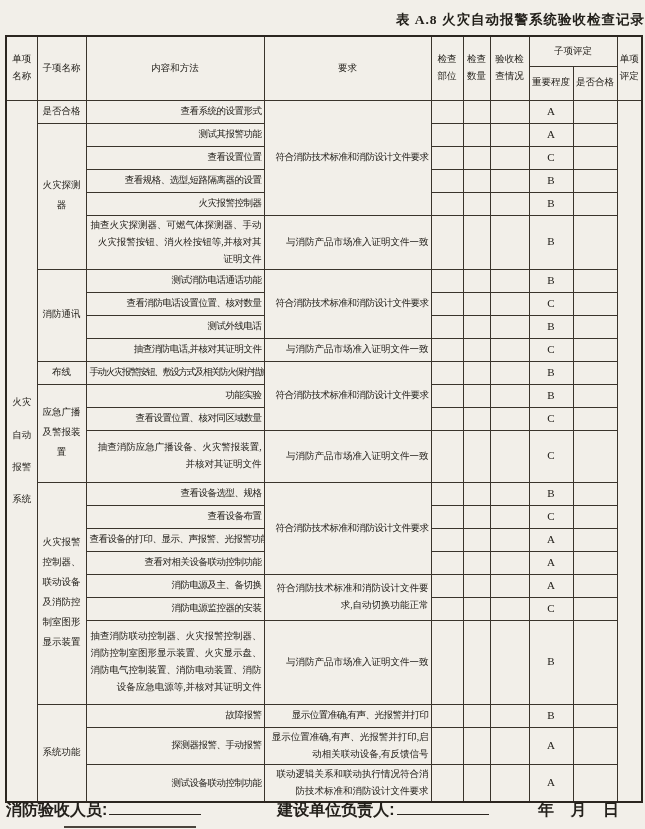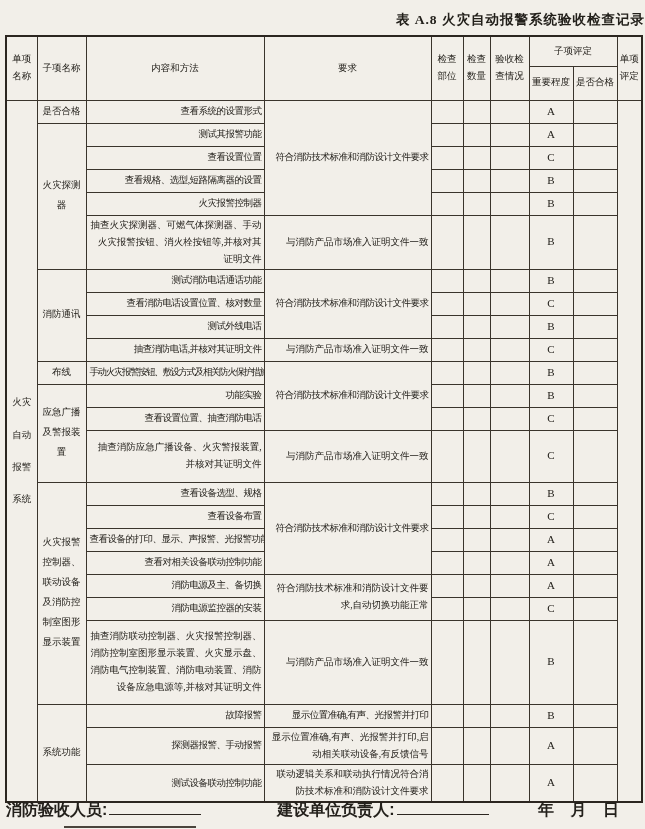--- a/index.html
+++ b/index.html
@@ -212,21 +212,21 @@
   <tr class="h23">
     <td rowspan="3" class="sub">应急广播及警报装置</td>
     <td class="l nw">功能实验</td>
     <td></td>
     <td></td>
     <td></td>
     <td class="imp">B</td>
     <td></td>
   </tr>
   <tr class="h23">
-    <td class="l nw">查看设置位置、抽查消防电话</td>
+    <td class="l nw">查看设置位置、核对同区域数量</td>
     <td></td>
     <td></td>
     <td></td>
     <td class="imp">C</td>
     <td></td>
   </tr>
   <tr class="h52">
     <td class="l">抽查消防应急广播设备、火灾警报装置,并核对其证明文件</td>
     <td class="l">与消防产品市场准入证明文件一致</td>
     <td></td>

